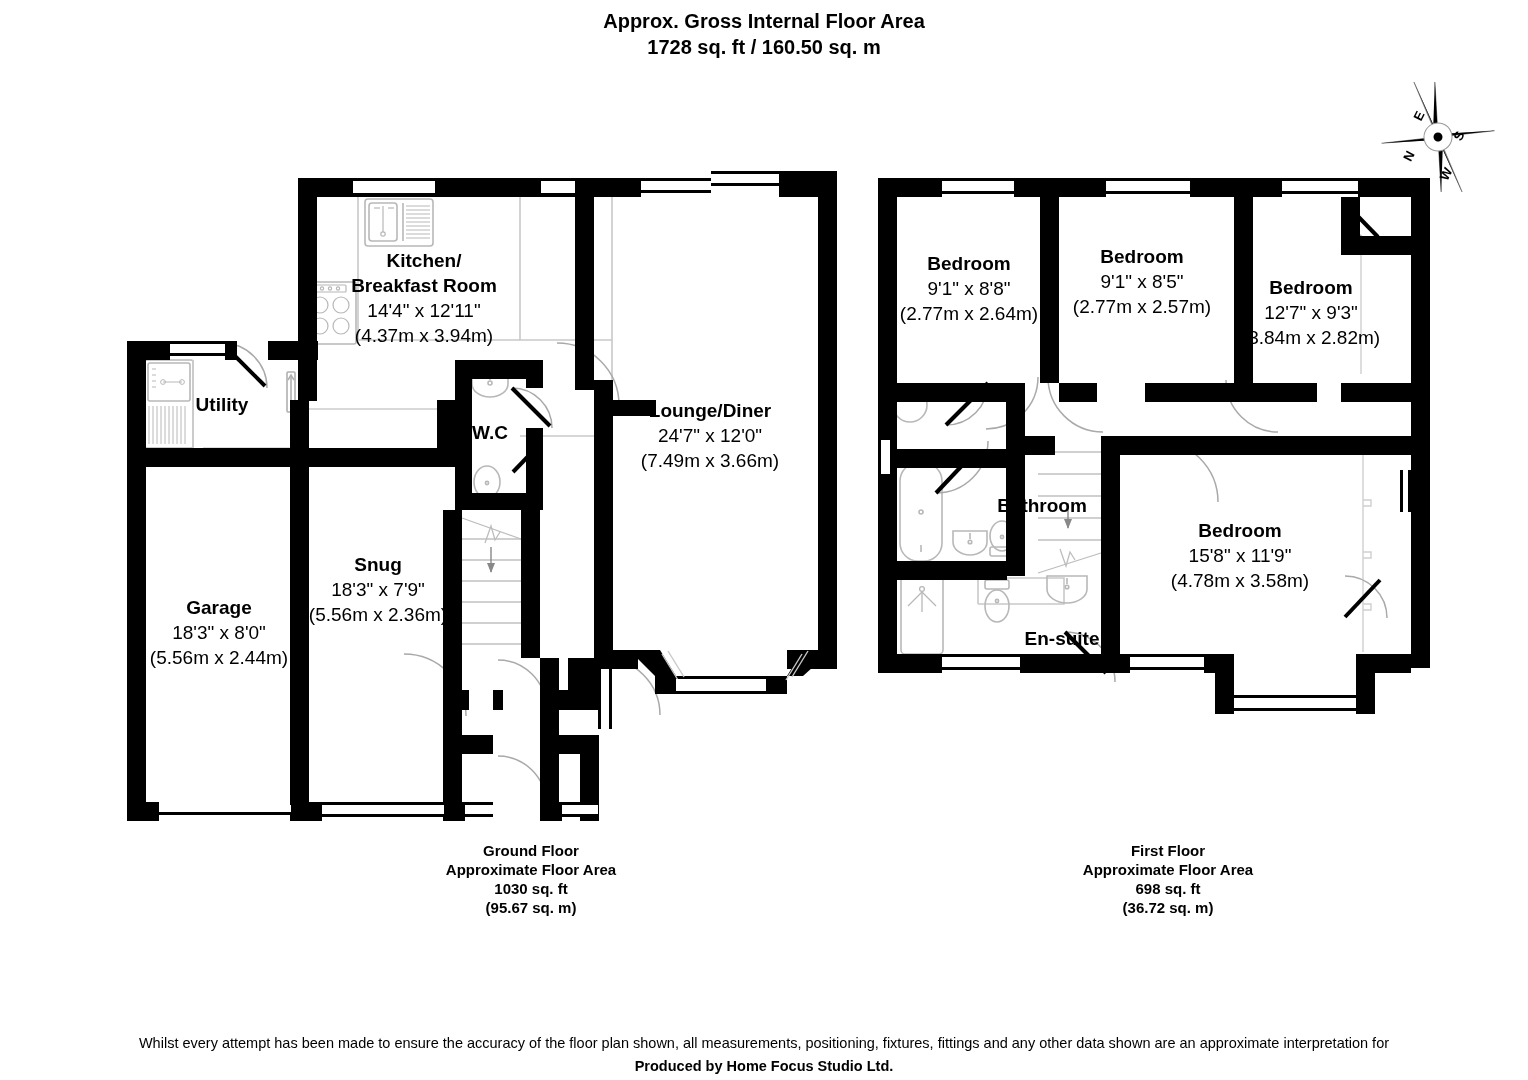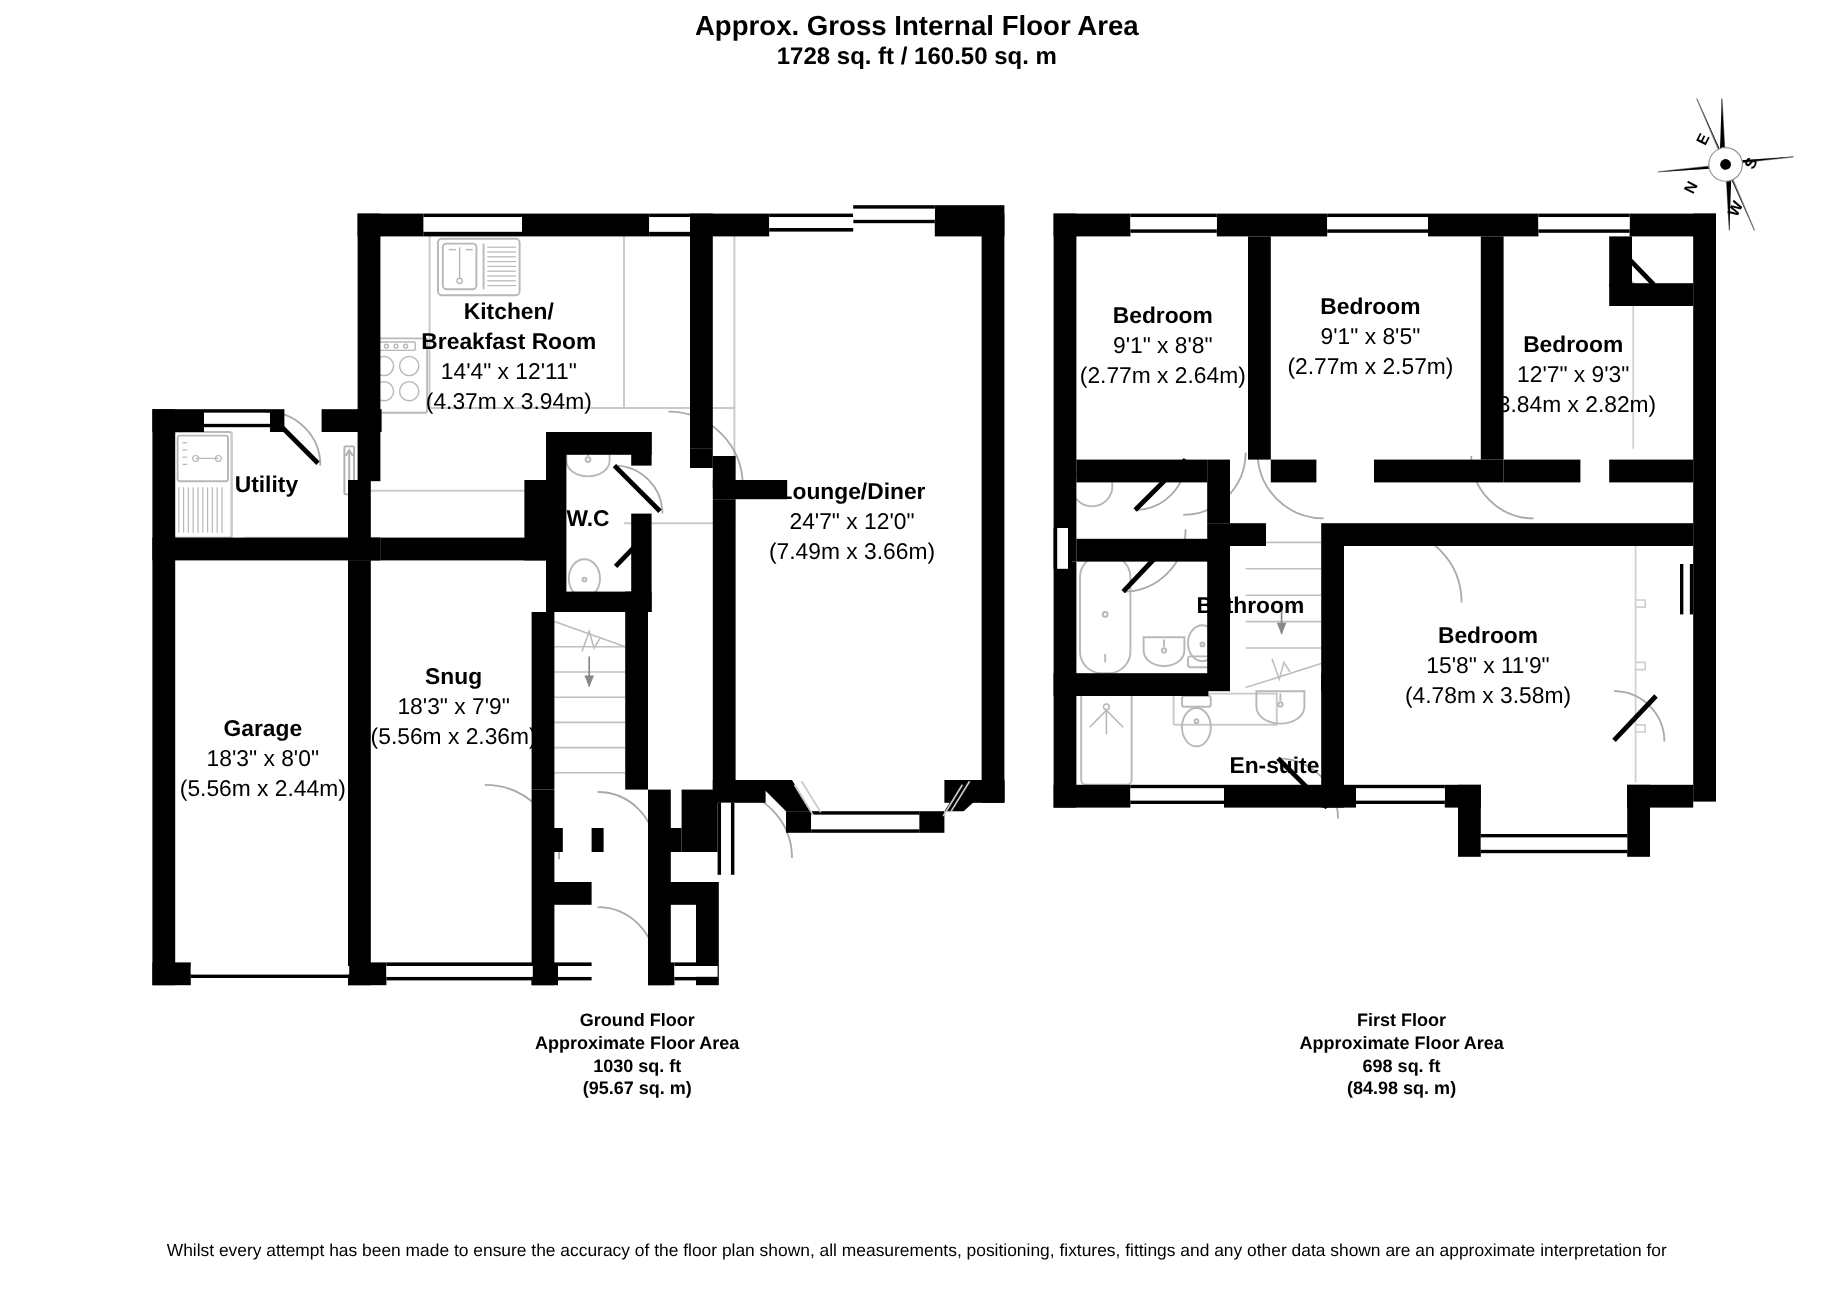--- a/index.html
+++ b/index.html
@@ -25,21 +25,21 @@
     width: 1528px;
     text-align: center;
   }
   #plan-title {
     font-size: 31px;
     font-weight: bold;
     letter-spacing: 0.2px;
     line-height: 38px;
   }
   #plan-subtitle {
-    font-size: 23px;
+    font-size: 20px;
     font-weight: bold;
     line-height: 26px;
   }
   #plan-area {
     font-size: 20px;
     font-weight: bold;
     line-height: 26px;
   }
 
   
@@ -628,18 +628,19 @@
   <span>Ground Floor</span>
   <span>Approximate Floor Area</span>
   <span>1030 sq. ft</span>
   <span>(95.67 sq. m)</span>
 </div>
 
 <div class="floor-footer" style="left:1168px; top:841px;">
   <span>First Floor</span>
   <span>Approximate Floor Area</span>
   <span>698 sq. ft</span>
-  <span>(84.98 sq. m)</span>
+  <span>(36.72 sq. m)</span>
 </div>
 
 <div id="disclaimer">
   <span class="dl">Whilst every attempt has been made to ensure the accuracy of the floor plan shown, all measurements, positioning, fixtures, fittings and any other data shown are an approximate interpretation for</span>
+  <span class="dl-producer">Produced by Home Focus Studio Ltd.</span>
 </div>
 
 </body></html>

